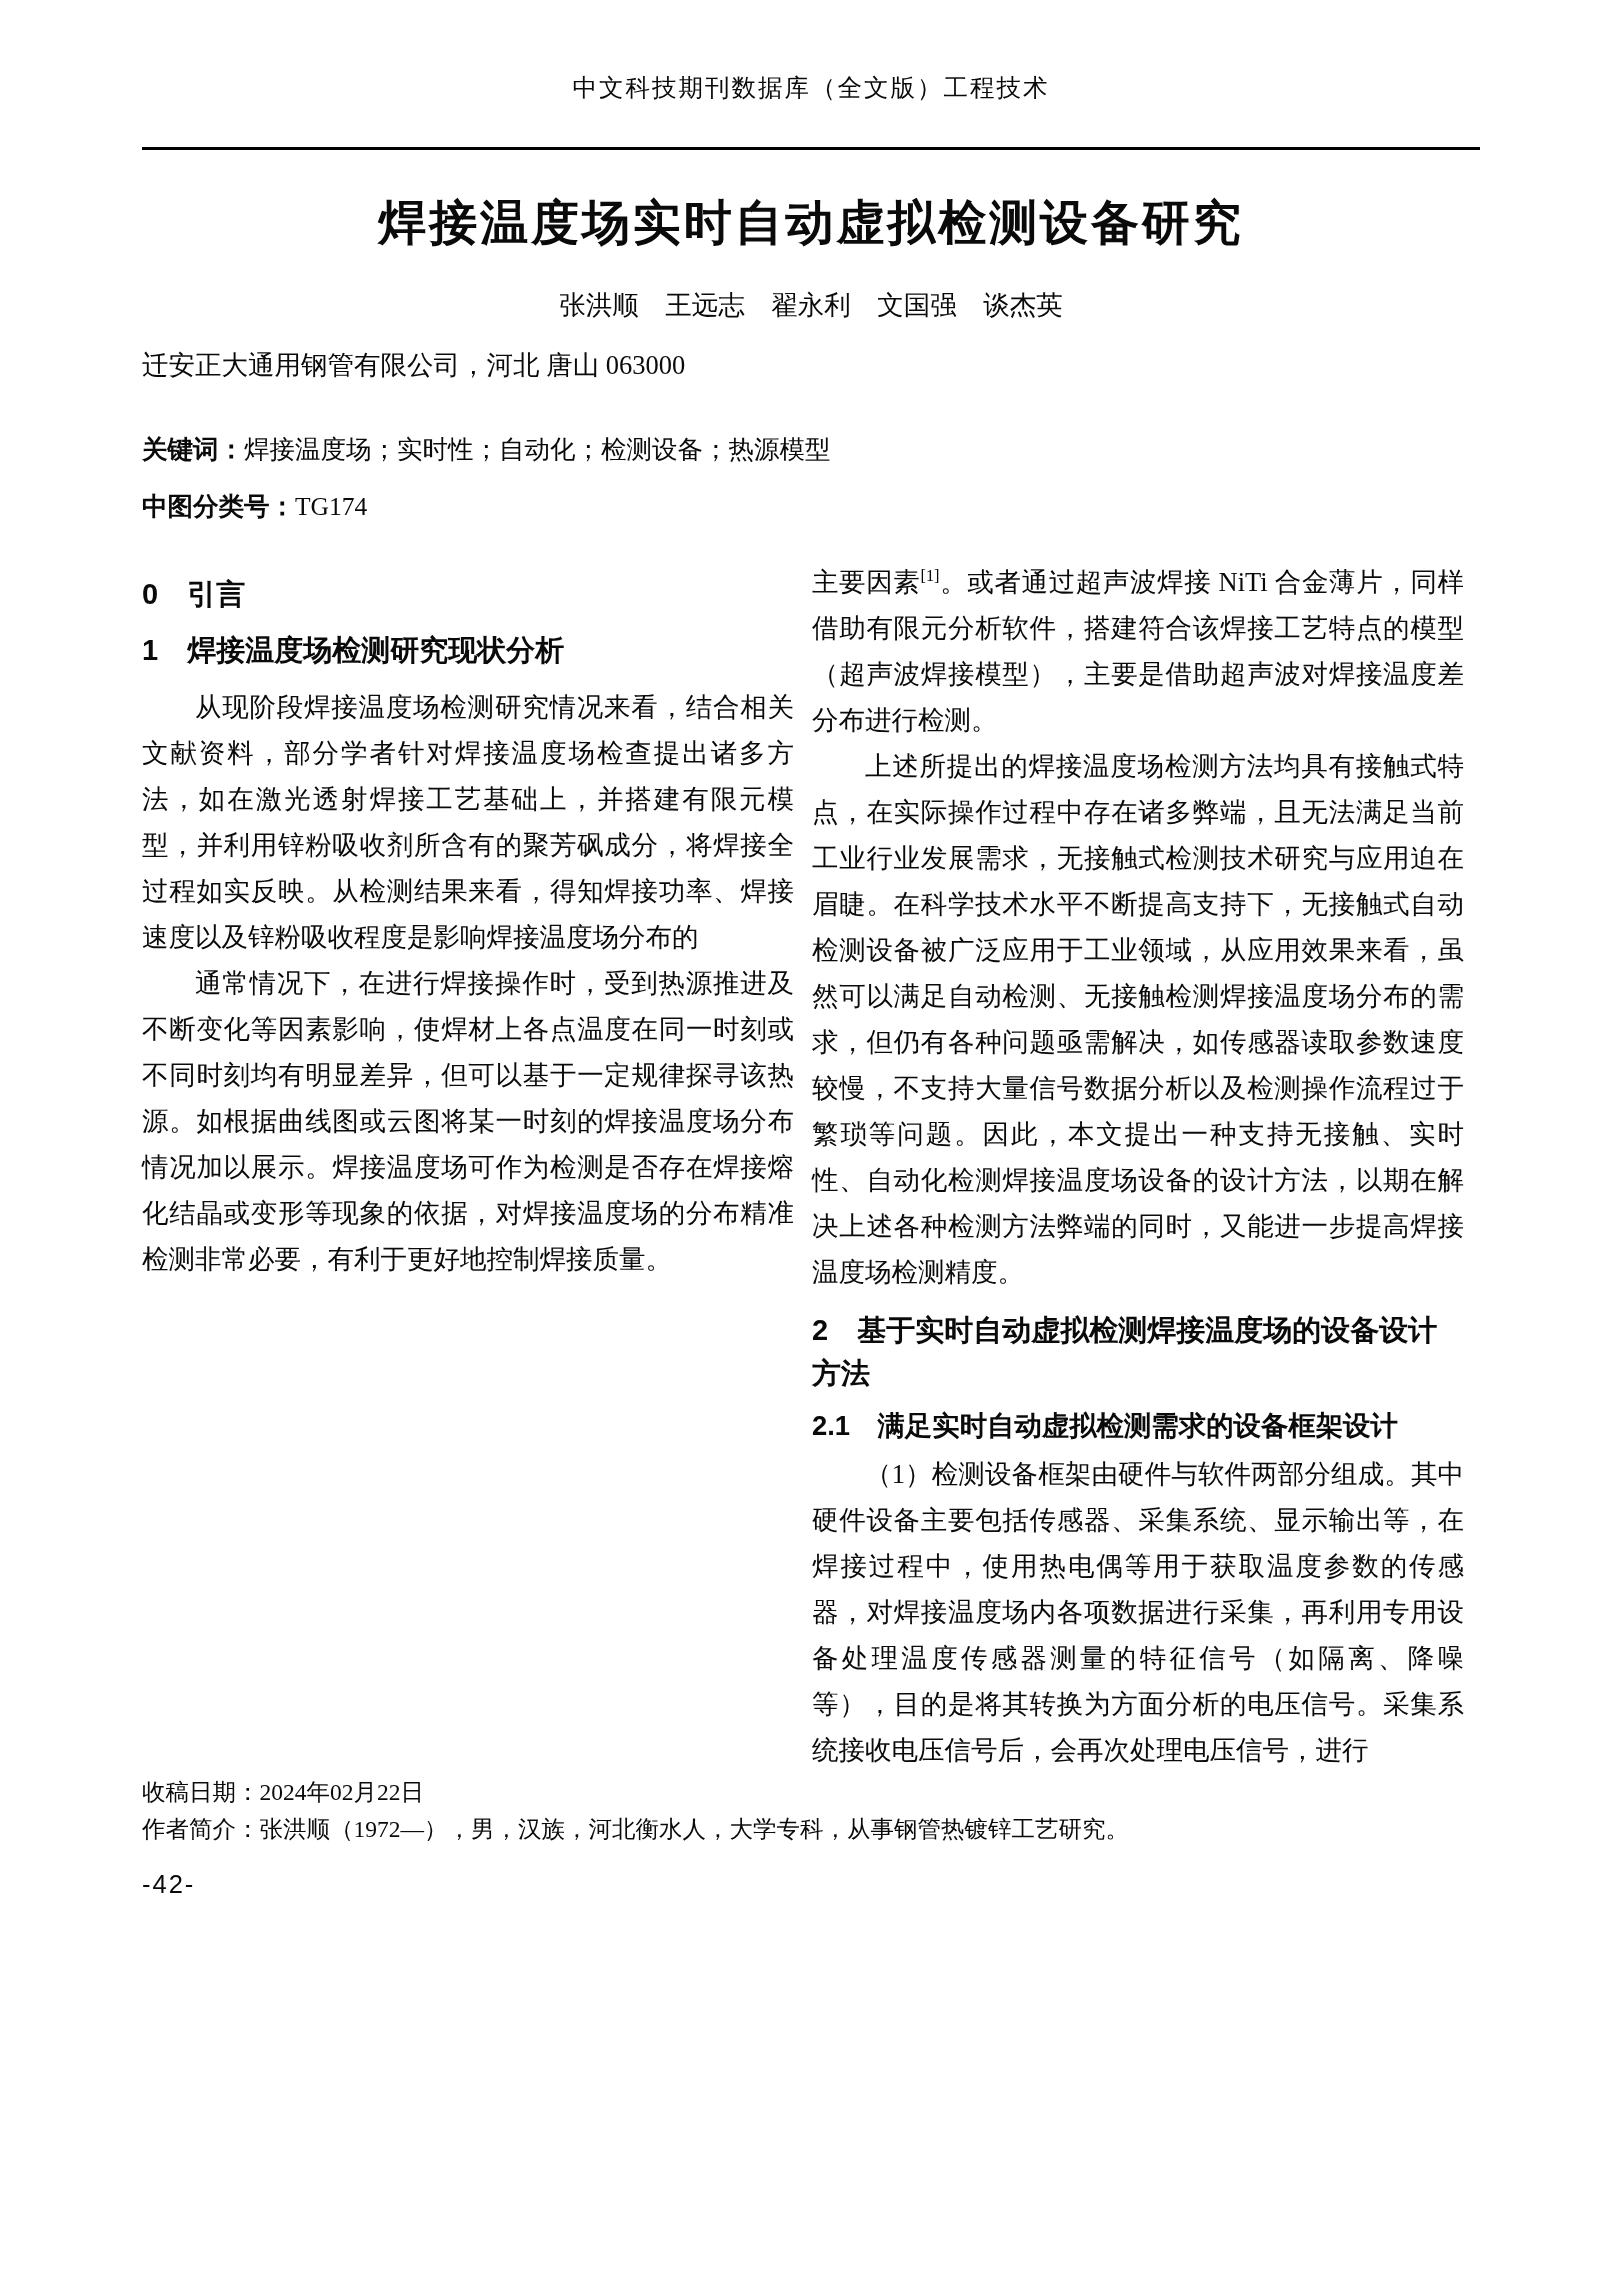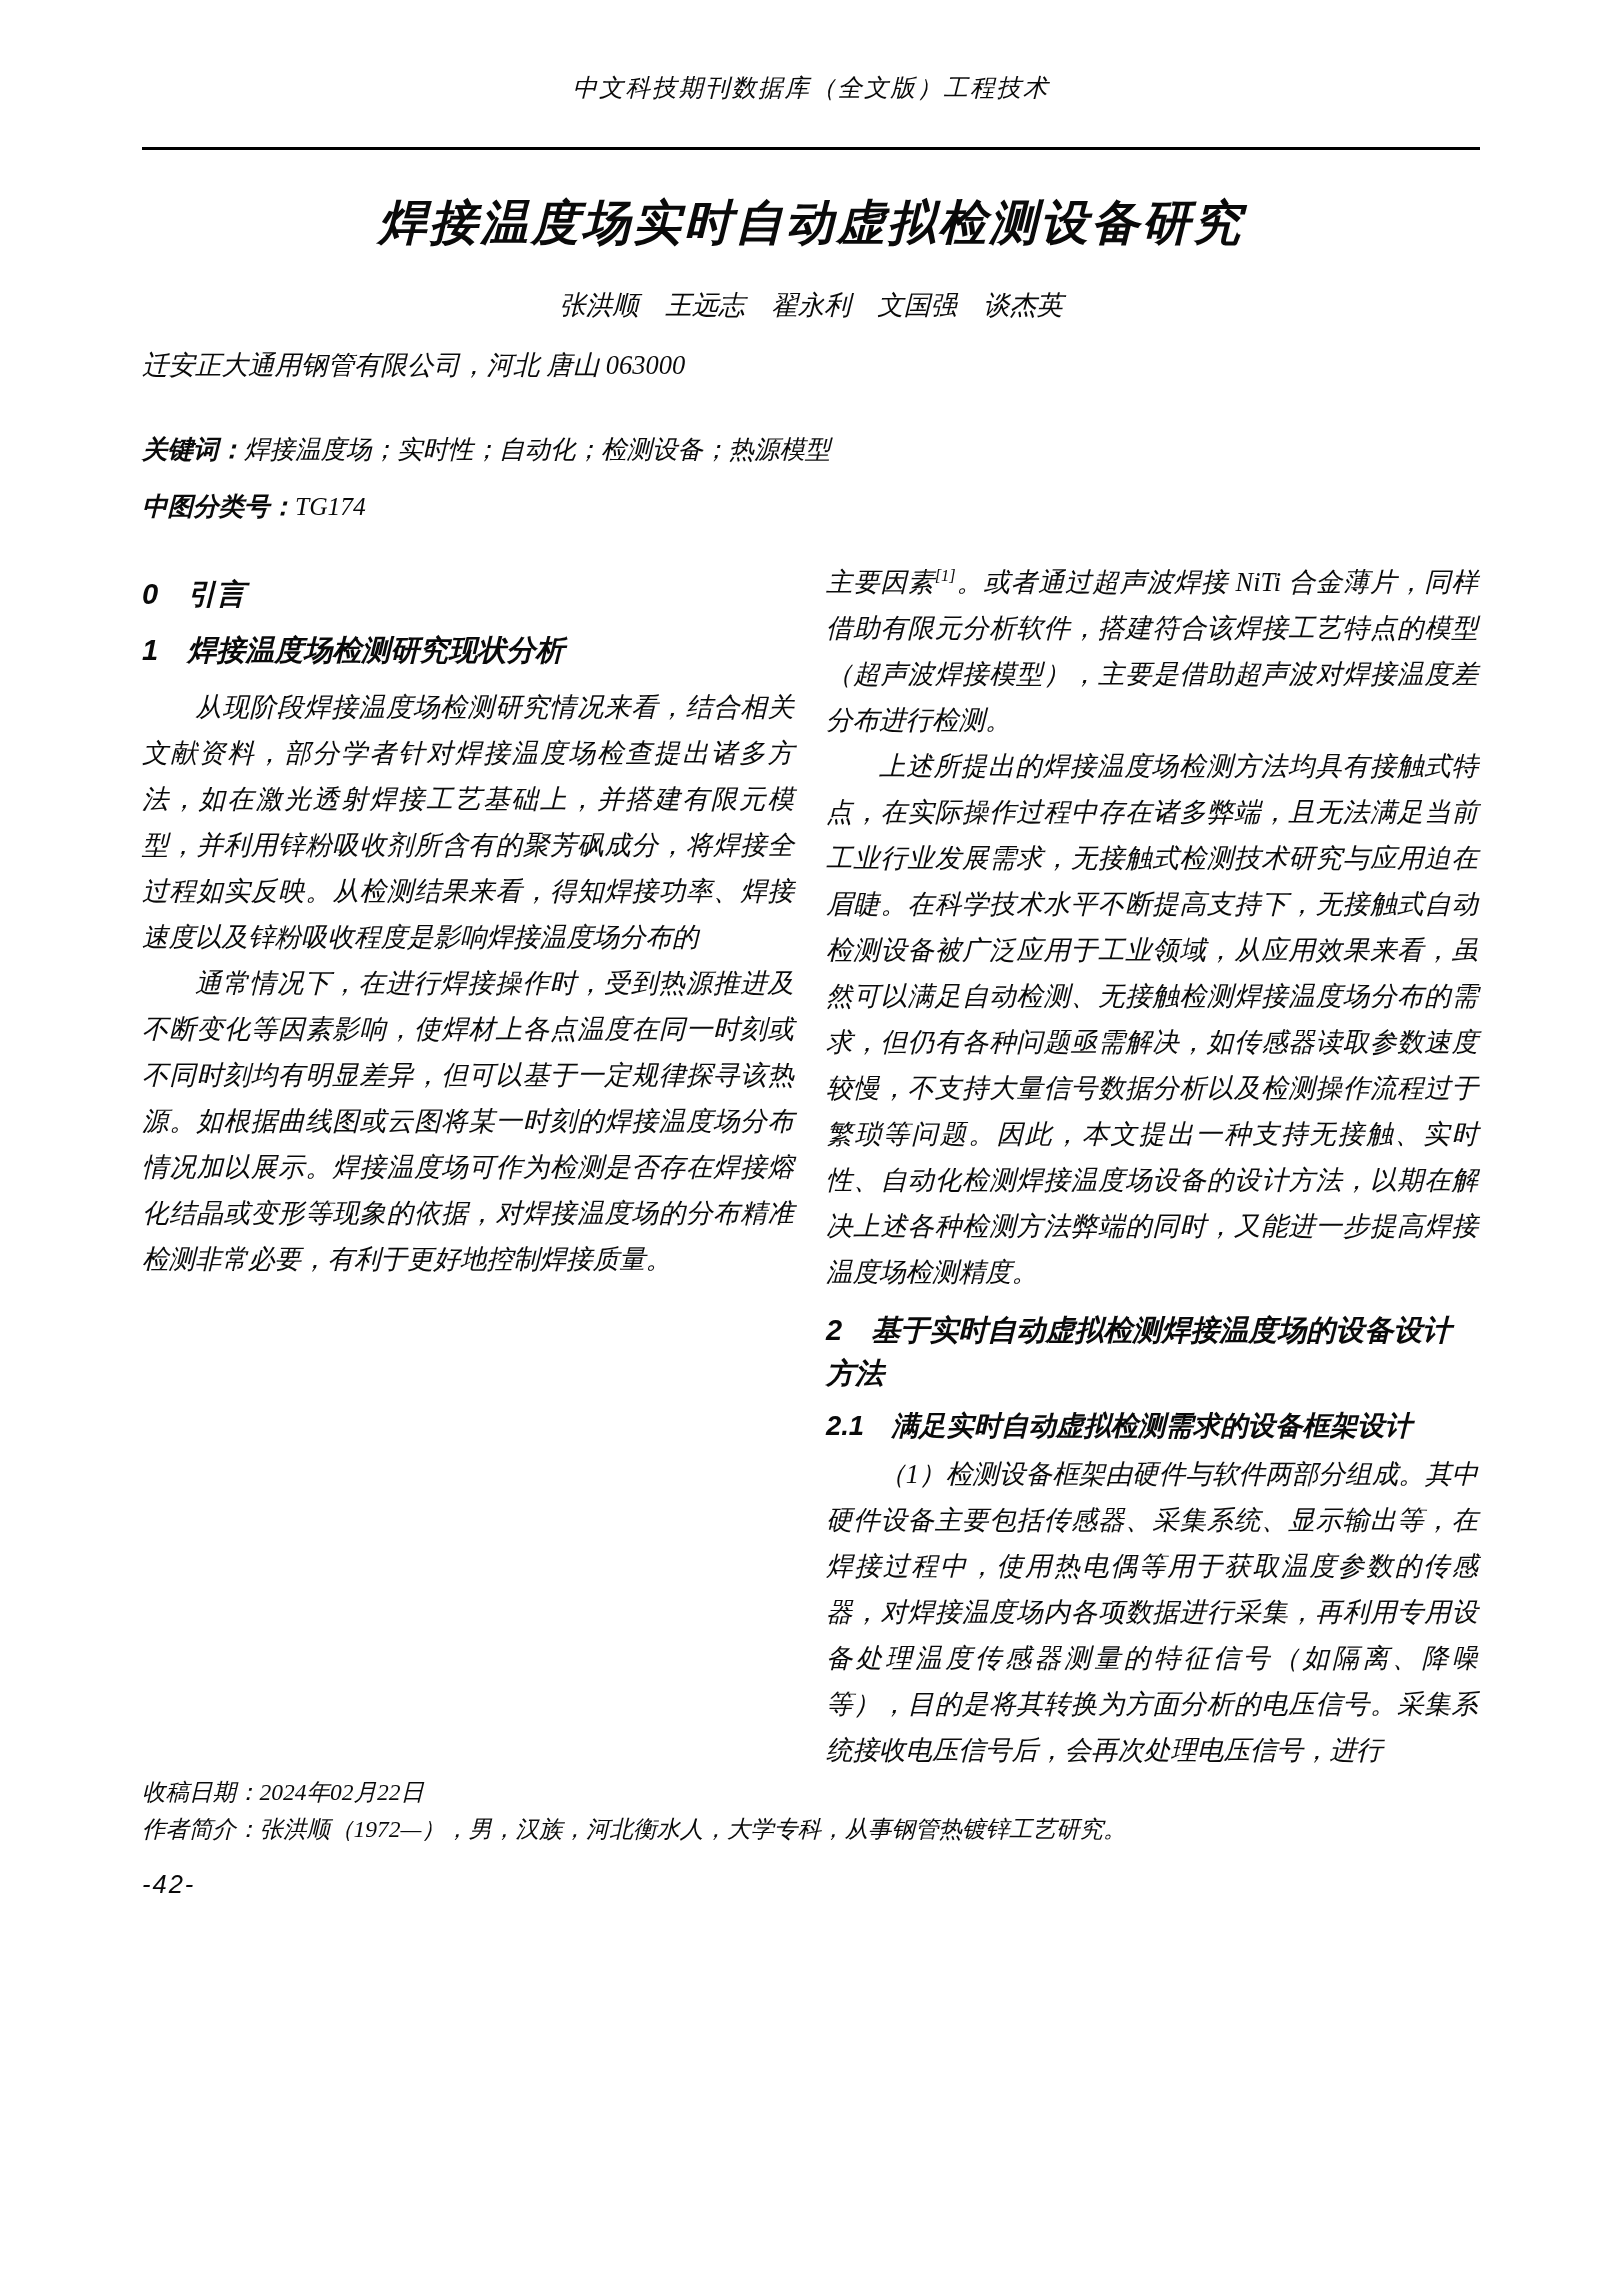--- a/index.html
+++ b/index.html
@@ -5,21 +5,20 @@
   html, body { margin:0; padding:0; background:#e8e8e8; }
   .page {
     position:relative;
     width:1621px; height:2293px;
     margin:0 auto;
     background:#ffffff;
     color:#0a0a0a;
     font-family:"Liberation Serif", serif;
     overflow:hidden;
     box-sizing:border-box;
-    font-style:italic;
   }
   .content { margin:0 141px 0 142px; }
 
   .journal-header {
     padding-top:71px;
     text-align:center;
     font-size:24.5px;
     letter-spacing:2px;
   }
   .header-rule {
@@ -49,21 +48,21 @@
     line-height:33px;
   }
 
   .meta { margin-top:39px; font-size:25.5px; line-height:56px; text-align:justify; }
   .meta p { margin:0; }
   .meta .label {
     font-family:"Liberation Sans", sans-serif;
     font-weight:bold;
   }
 
-  .columns { display:flex; gap:32px; margin-top:23.5px; }
+  .columns { display:flex; gap:18px; margin-top:23.5px; }
   .col {
     width:652px;
     font-size:26.5px;
     line-height:46px;
     text-align:justify;
   }
   .col p { margin:0; text-indent:2em; }
   .col p.noindent { text-indent:0; }
 
   .sec-heading {

